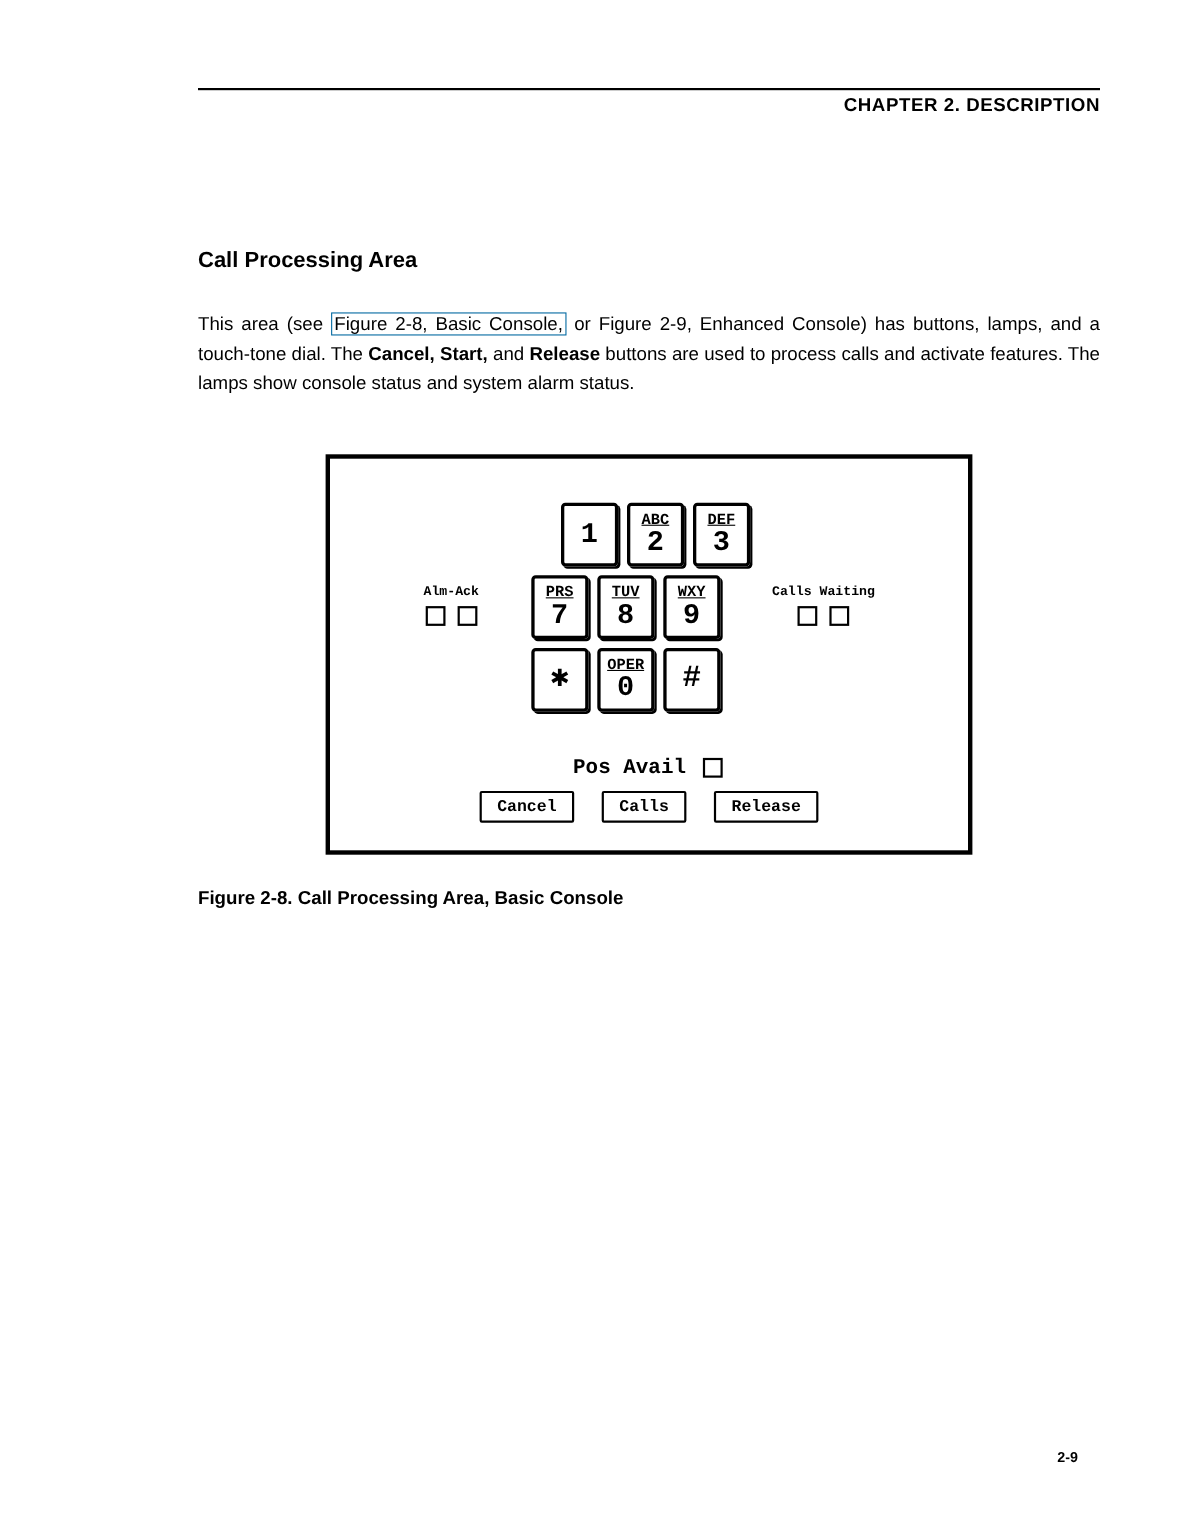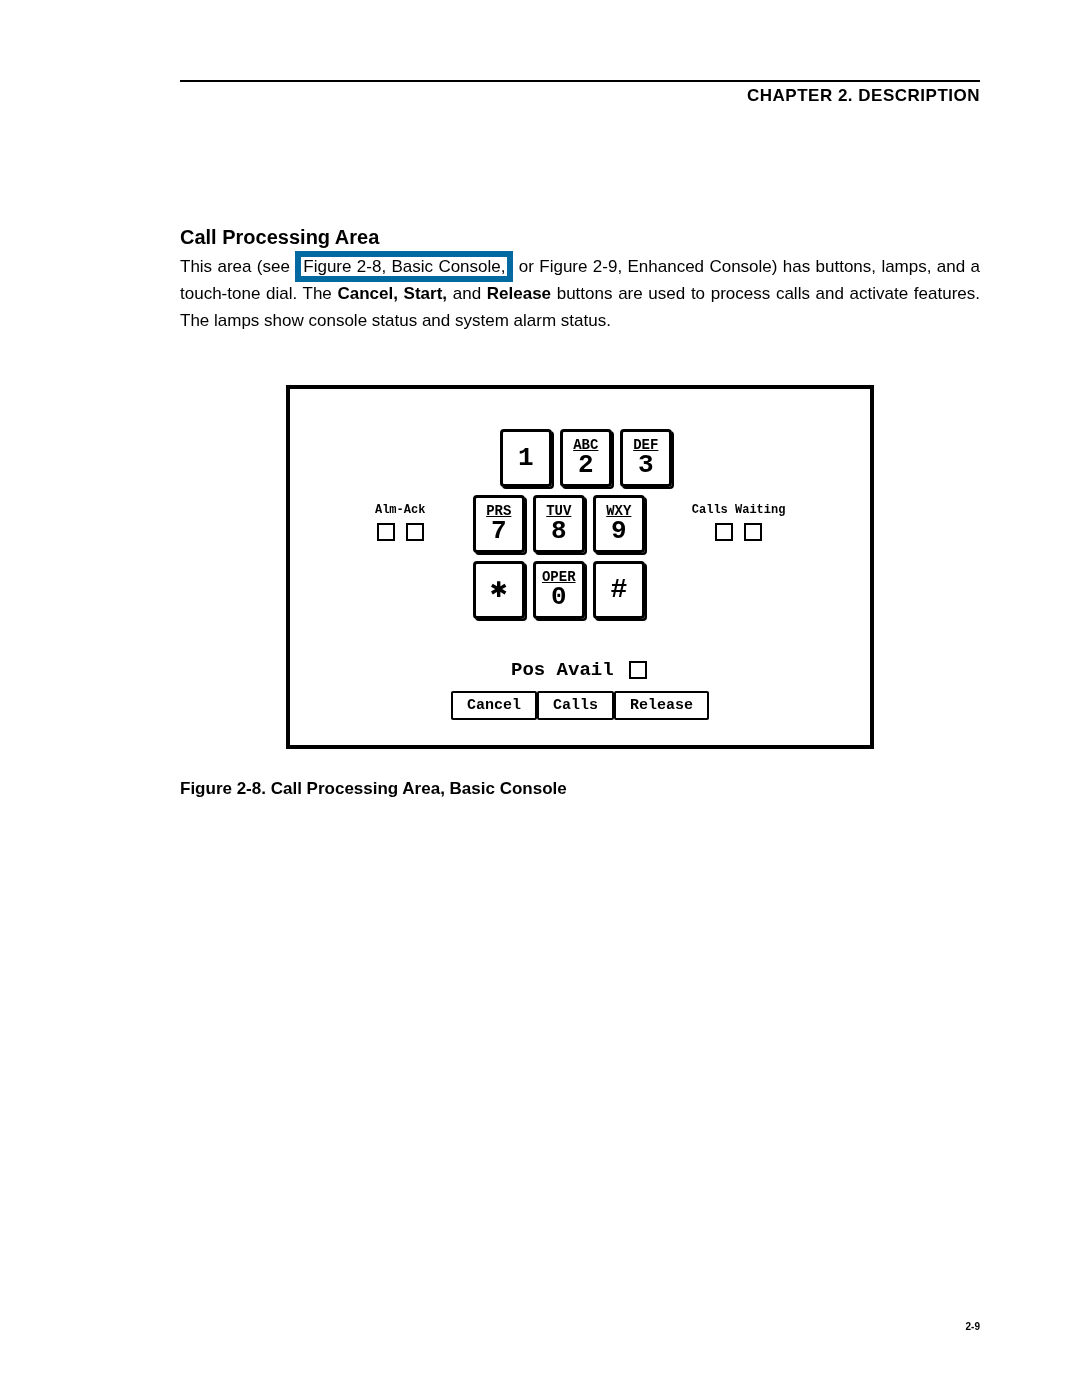--- a/index.html
+++ b/index.html
@@ -6,46 +6,46 @@
     margin: 0;
     padding: 0;
     font-family: Arial, Helvetica, sans-serif;
     background: #fff;
     color: #000;
     width: 1080px;
     height: 1387px;
     position: relative;
   }
   .page {
-    padding: 80px 100px 60px 180px;
+    padding: 80px 80px 60px 180px;
   }
   .header-line {
     border-top: 2px solid #000;
     margin-bottom: 4px;
   }
   .header {
     text-align: right;
     font-weight: bold;
     font-size: 17px;
     letter-spacing: 0.5px;
     margin-bottom: 120px;
   }
   .section-title {
     font-weight: bold;
     font-size: 20px;
-    margin-bottom: 4px;
+    margin-bottom: 32px;
   }
   .body-text {
     font-size: 17px;
     line-height: 1.6;
     text-align: justify;
     margin-bottom: 50px;
   }
   .link-box {
-    border: 6px solid #0369a1;
+    border: 1px solid #0369a1;
     padding: 0 2px;
   }
   .figure-frame {
     border: 4px solid #000;
     width: 520px;
     margin: 0 auto 30px auto;
     padding: 40px 30px 25px 30px;
     position: relative;
   }
   .figure-inner {
@@ -116,40 +116,41 @@
     font-size: 19px;
     margin-bottom: 10px;
   }
   .pos-avail .lamp {
     vertical-align: middle;
     margin-left: 4px;
   }
   .btn-row {
     display: flex;
     justify-content: center;
+    gap: 25px;
   }
   .btn {
     border: 2px solid #000;
     padding: 4px 14px;
     font-family: "Courier New", monospace;
     font-weight: bold;
     font-size: 15px;
     border-radius: 2px;
   }
   .figure-caption {
     text-align: left;
     font-weight: bold;
     font-size: 17px;
   }
   .page-num {
     position: absolute;
     bottom: 55px;
     right: 100px;
     font-weight: bold;
-    font-size: 10px;
+    font-size: 13px;
     margin-top: 48px;
   }
   .spacer {
     width: 46px;
   }
 </style>
 </head>
 <body>
 
 <div class="page">

